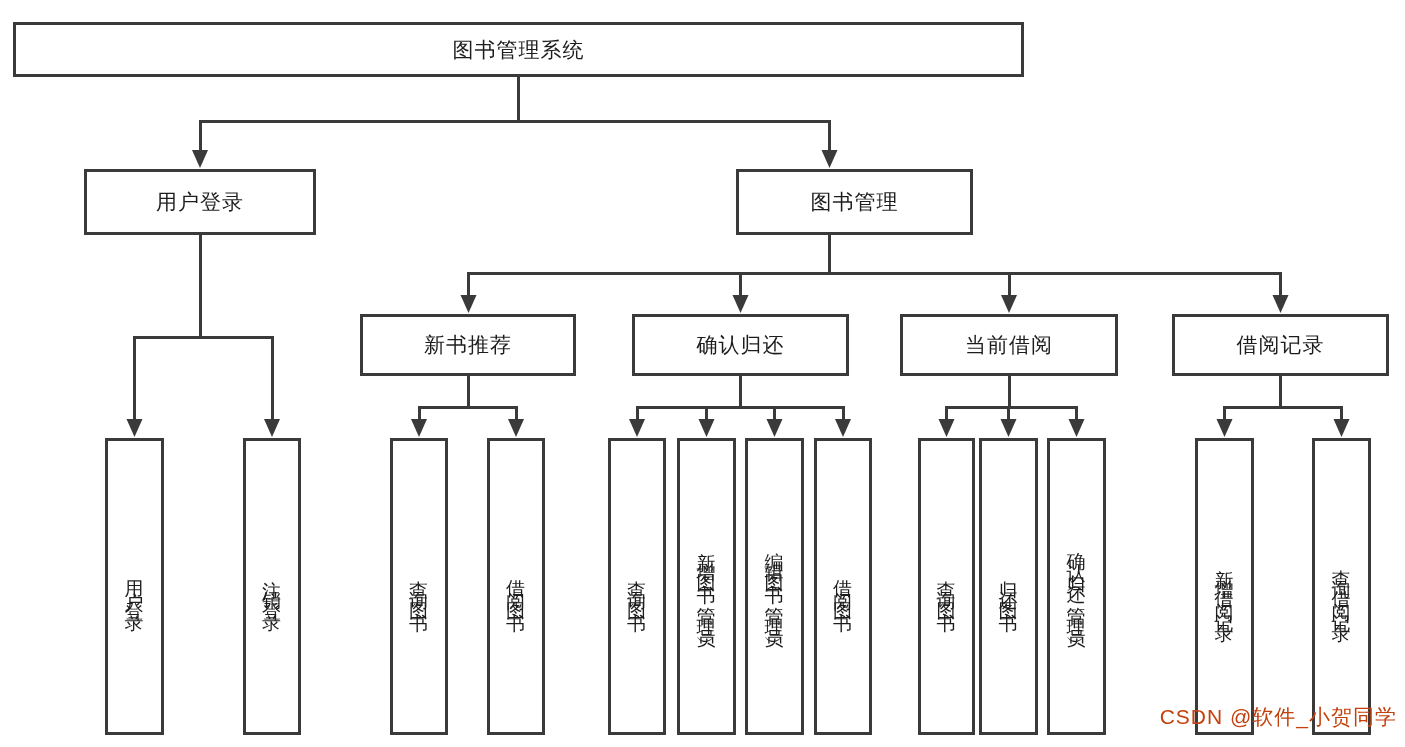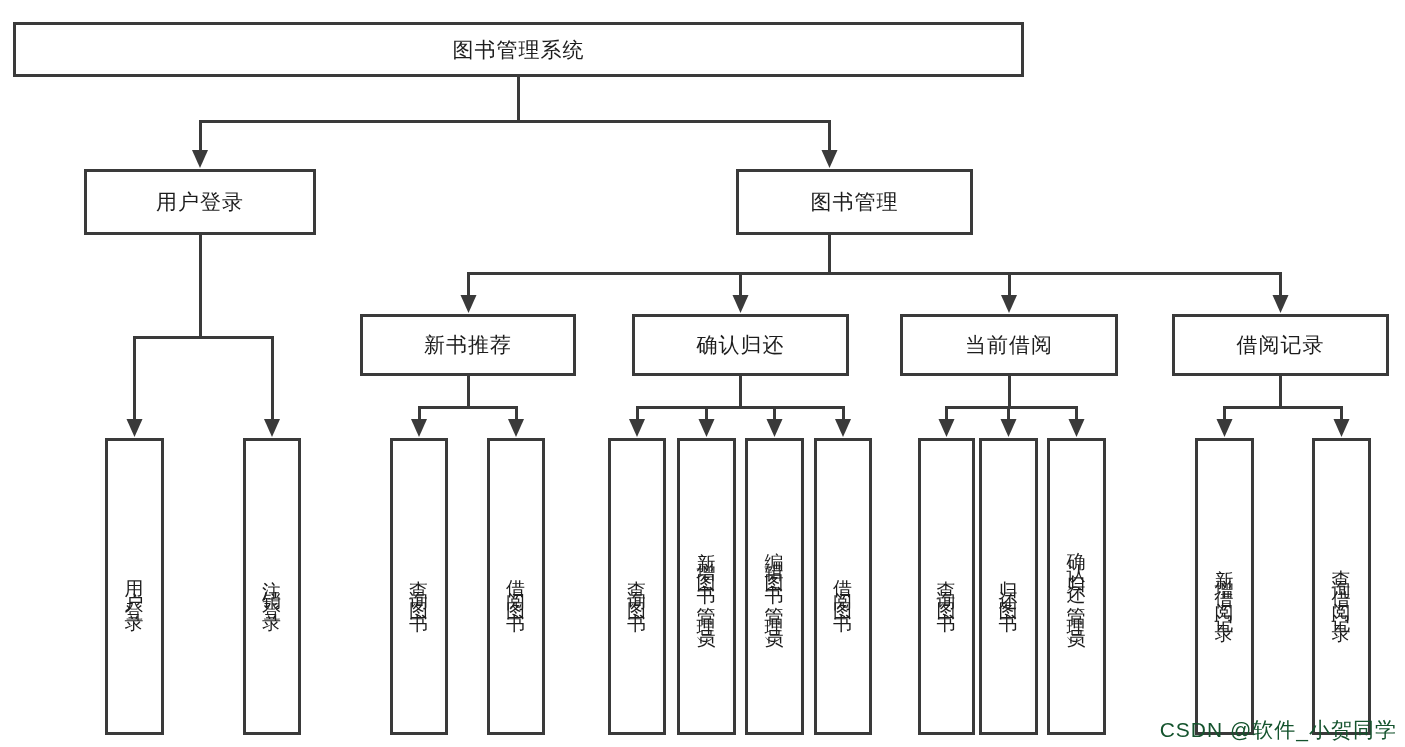--- a/index.html
+++ b/index.html
@@ -51,23 +51,23 @@
     writing-mode: vertical-rl;
     text-orientation: mixed;
     font-size: 19px;
     letter-spacing: 11px;
     line-height: 1;
     white-space: nowrap;
   }
   .watermark {
     position: absolute;
     right: 8px;
-    bottom: 3px;
+    bottom: 16px;
     font-size: 21px;
-    color: #14532d;
+    color: #c2410c;
     letter-spacing: 1px;
     z-index: 3;
     user-select: none;
   }
 </style>
 </head>
 <body>
 
 <div id="canvas">
 

